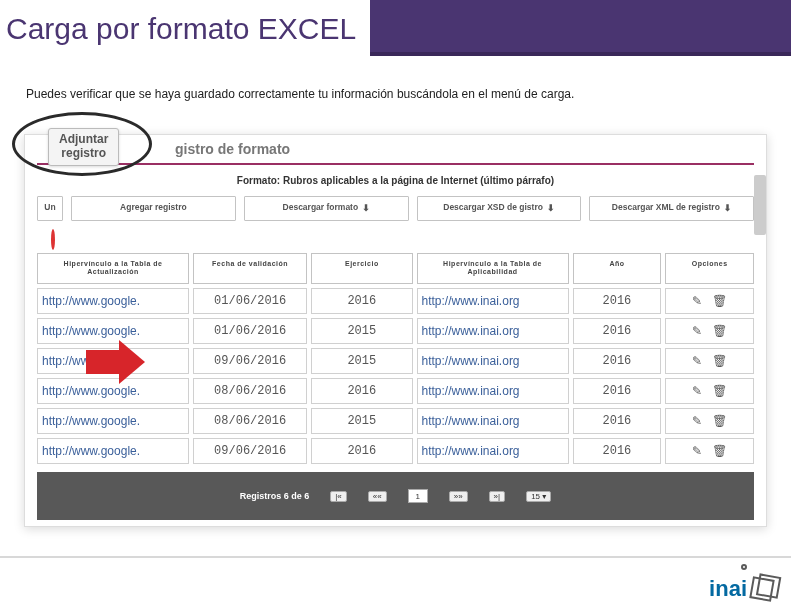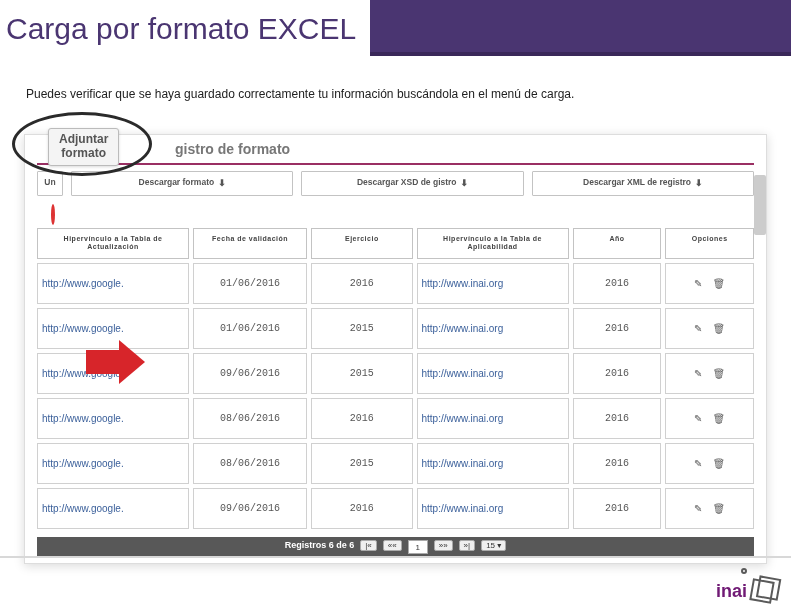--- a/index.html
+++ b/index.html
@@ -23,68 +23,71 @@
 
 .toolbar { display: flex; gap: 8px; padding: 0 12px 10px 12px; align-items: stretch; }
 .tool-btn { flex: 1; background: #fff; border: 1px solid #c3c3c3; border-radius: 1px; font-size: 8.5px; font-weight: 700; color: #555; padding: 6px 4px; text-align: center; display: flex; align-items: center; justify-content: center; gap: 4px; line-height: 1.15; }
 .tool-btn.narrow { flex: 0 0 26px; }
 .tool-btn .dl-icon { font-size: 9px; color: #555; }
 .red-dot { width: 12px; height: 12px; border: 2px solid #d33; border-radius: 50%; margin-left: 14px; align-self: center; }
 
 .grid-head, .grid-row { display: grid; grid-template-columns: 1.2fr 0.9fr 0.8fr 1.2fr 0.7fr 0.7fr; gap: 4px; padding: 0 12px; }
 .grid-head .hcell { background: #fff; border: 1px solid #c3c3c3; font-size: 7px; font-weight: 700; color: #444; text-align: center; padding: 6px 3px; letter-spacing: .5px; line-height: 1.25; }
 .grid-row { margin-top: 4px; }
-.grid-row .dcell { background: #fff; border: 1px solid #d0d0d0; font-size: 10px; color: #3a5f9a; padding: 14px 4px; white-space: nowrap; overflow: hidden; text-overflow: ellipsis; }
+.grid-row .dcell { background: #fff; border: 1px solid #d0d0d0; font-size: 12px; color: #3a5f9a; padding: 5px 4px; white-space: nowrap; overflow: hidden; text-overflow: ellipsis; }
 .grid-row .dcell.plain { color: #555; text-align: center; font-family: Liberation Mono, monospace; }
 .grid-row .dcell.opts { color: #555; text-align: center; display: flex; justify-content: center; gap: 10px; }
 
-.pager { background: #585858; color: #fff; margin: 8px 12px 6px 12px; display: flex; align-items: flex-start; justify-content: center; gap: 6px; padding: 3px 0; font-size: 9px; }
+.pager { background: #585858; color: #fff; margin: 8px 12px 6px 12px; display: flex; align-items: center; justify-content: center; gap: 21px; padding: 17px 0; font-size: 9px; }
 .pager .txt { font-weight: 700; }
 .pager .pbtn { background: #efefef; color: #333; border: 1px solid #aaa; border-radius: 2px; padding: 0 4px; font-size: 8px; }
 .pager .pinput { width: 20px; height: 14px; background: #fff; color: #333; text-align: center; font-size: 8px; border: 1px solid #aaa; }
 
 .red-arrow { position: absolute; left: 62px; top: 206px; z-index: 7; pointer-events: none; }
 .red-arrow .shaft { width: 34px; height: 24px; background: #d7252a; display: inline-block; vertical-align: middle; }
 .red-arrow .head { width: 0; height: 0; border-top: 22px solid transparent; border-bottom: 22px solid transparent; border-left: 26px solid #d7252a; display: inline-block; vertical-align: middle; margin-left: -1px; }
 
 .footer-line { position: absolute; left: 0; right: 0; bottom: 52px; height: 2px; background: #d8d8d8; }
-.logo { position: absolute; right: 18px; bottom: 8px; display: flex; align-items: center; gap: 4px; color: #701a75; font-weight: 700; font-size: 18px; }
+.logo { position: absolute; right: 18px; bottom: 8px; display: flex; align-items: center; gap: 4px; color: #0369a1; font-weight: 700; font-size: 22px; }
 .logo .cube { width: 22px; height: 22px; border: 2px solid #5a5a5a; transform: rotate(10deg); position: relative; }
 .logo .cube::after { content: ""; position: absolute; top: -6px; left: 4px; width: 18px; height: 18px; border: 2px solid #5a5a5a; }
 .logo .dot { width: 6px; height: 6px; border: 2px solid #5a5a5a; border-radius: 50%; position: absolute; top: -12px; right: 26px; }
 </style>
 </head>
 <body>
 
 <div class="title-bar">
   <span class="title-text">Carga por formato EXCEL</span>
 </div>
 
 <p class="instruction">Puedes verificar que se haya guardado correctamente tu información buscándola en el menú de carga.</p>
 
 <div class="screenshot-wrap">
 
   <div class="callout-ellipse"></div>
   <div class="tab-callout">
     <div>Adjuntar</div>
-    <div>formato</div>
+    <div>registro</div>
   </div>
 
   <div class="red-arrow">
     <span class="shaft"></span><span class="head"></span>
   </div>
 
   <div class="app-panel">
     <div style="position:absolute; left:150px; top:6px; font-size:14px; color:#777; font-weight:700;">gistro de formato</div>
     <div class="scrollbar-v"></div>
 
     <div class="panel-header-line"></div>
+    <div class="panel-title-row">Formato: Rubros aplicables a la página de Internet (último párrafo)</div>
 
     <div class="toolbar">
       <div class="tool-btn narrow">Un</div>
+      <div class="tool-btn">Agregar
+registro</div>
       <div class="tool-btn">
         <span>Descargar
 formato</span>
         <span class="dl-icon">⬇</span>
       </div>
       <div class="tool-btn">
         <span>Descargar XSD de
 gistro</span>
         <span class="dl-icon">⬇</span>
       </div>

